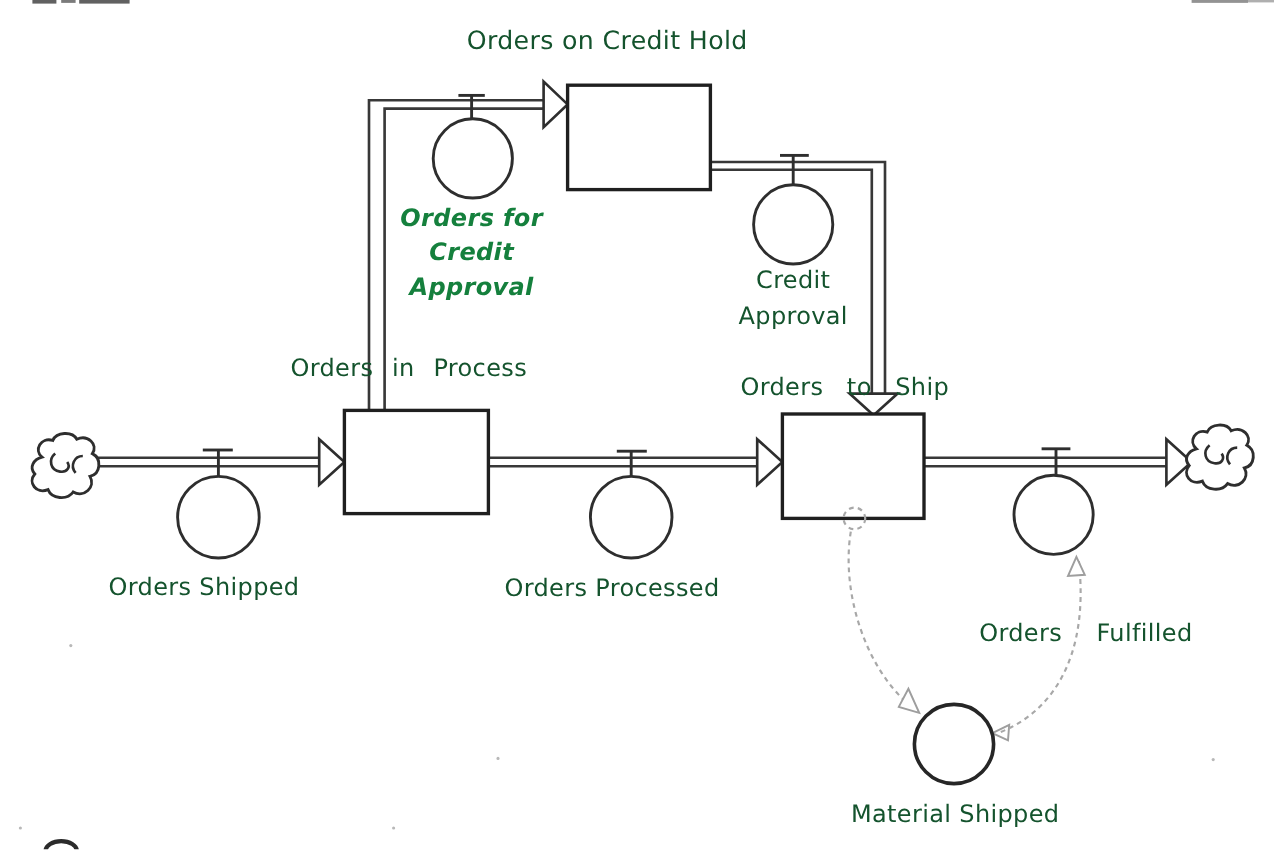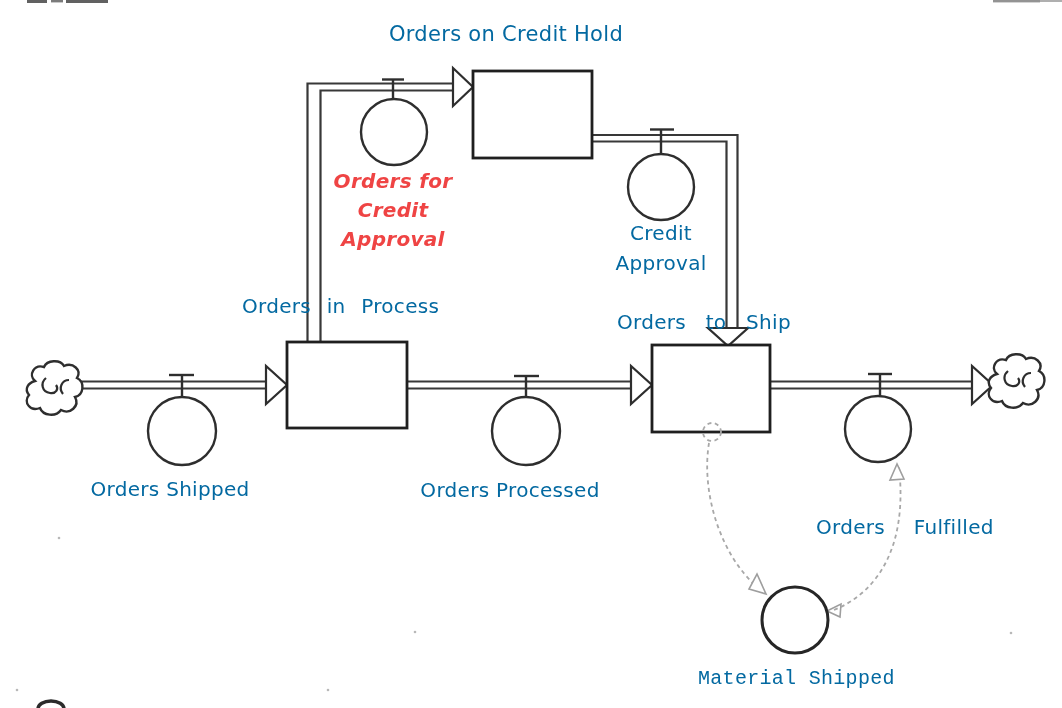--- a/index.html
+++ b/index.html
@@ -2,26 +2,26 @@
 <html><head>
 <meta charset="utf-8">
 <style>
   html,body{margin:0;padding:0;background:#ffffff;}
   .canvas{
     position:relative;width:1062px;height:708px;background:#ffffff;
     font-family:"DejaVu Sans",sans-serif;overflow:hidden;
   }
   .canvas svg{position:absolute;left:0;top:0;}
   .lbl{
-    position:absolute;color:#0369a1;font-size:20px;letter-spacing:.3px;
+    position:absolute;color:#14532d;font-size:20px;letter-spacing:.3px;
     line-height:1.25;white-space:nowrap;
   }
   .center{text-align:center;}
   .pre{white-space:pre-line;}
-  .emph{font-weight:bold;font-style:italic;color:#ef4444;}
+  .emph{font-weight:bold;font-style:italic;color:#15803d;}
 
   
   .pipe{stroke:#383838;stroke-width:2.2;fill:none;}
   .ah{fill:#ffffff;stroke:#2e2e2e;stroke-width:2.2;}
   .stock{fill:#ffffff;stroke:#1f1f1f;stroke-width:2.8;}
   .vline{stroke:#2e2e2e;stroke-width:2.4;fill:none;}
   .vcirc{fill:#ffffff;stroke:#2e2e2e;stroke-width:2.4;}
   .mcirc{fill:#ffffff;stroke:#262626;stroke-width:3;}
   .cloud{fill:#ffffff;stroke:#2e2e2e;stroke-width:2.4;}
   .curl{fill:none;stroke:#2e2e2e;stroke-width:2.2;}
@@ -152,15 +152,15 @@
   <div class="lbl" style="left:242px;top:294px;word-spacing:9px;">Orders in Process</div>
 
   <div class="lbl" style="left:617px;top:296px;word-spacing:13px;margin-top:14px;">Orders to Ship</div>
 
   <div class="lbl center" style="left:88px;top:477px;width:164px;">Orders Shipped</div>
 
   <div class="lbl center" style="left:408px;top:478px;width:204px;">Orders Processed</div>
 
   <div class="lbl" style="left:816px;top:479px;word-spacing:22px;margin-top:36px;">Orders Fulfilled</div>
 
-  <div class="lbl center" style="left:698px;top:666px;width:196px;font-family:Liberation Mono, monospace;">Material Shipped</div>
+  <div class="lbl center" style="left:698px;top:666px;width:196px;">Material Shipped</div>
 
 </div>
 
 </body></html>

